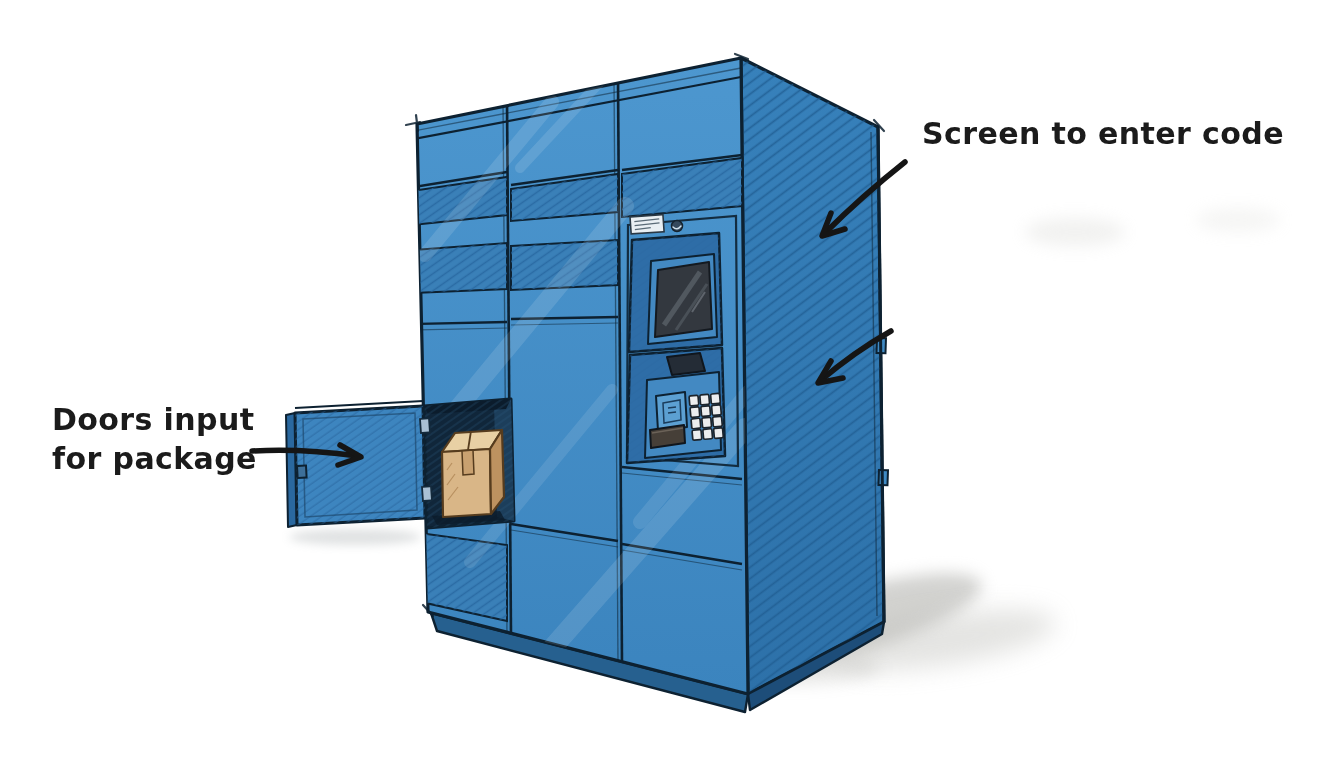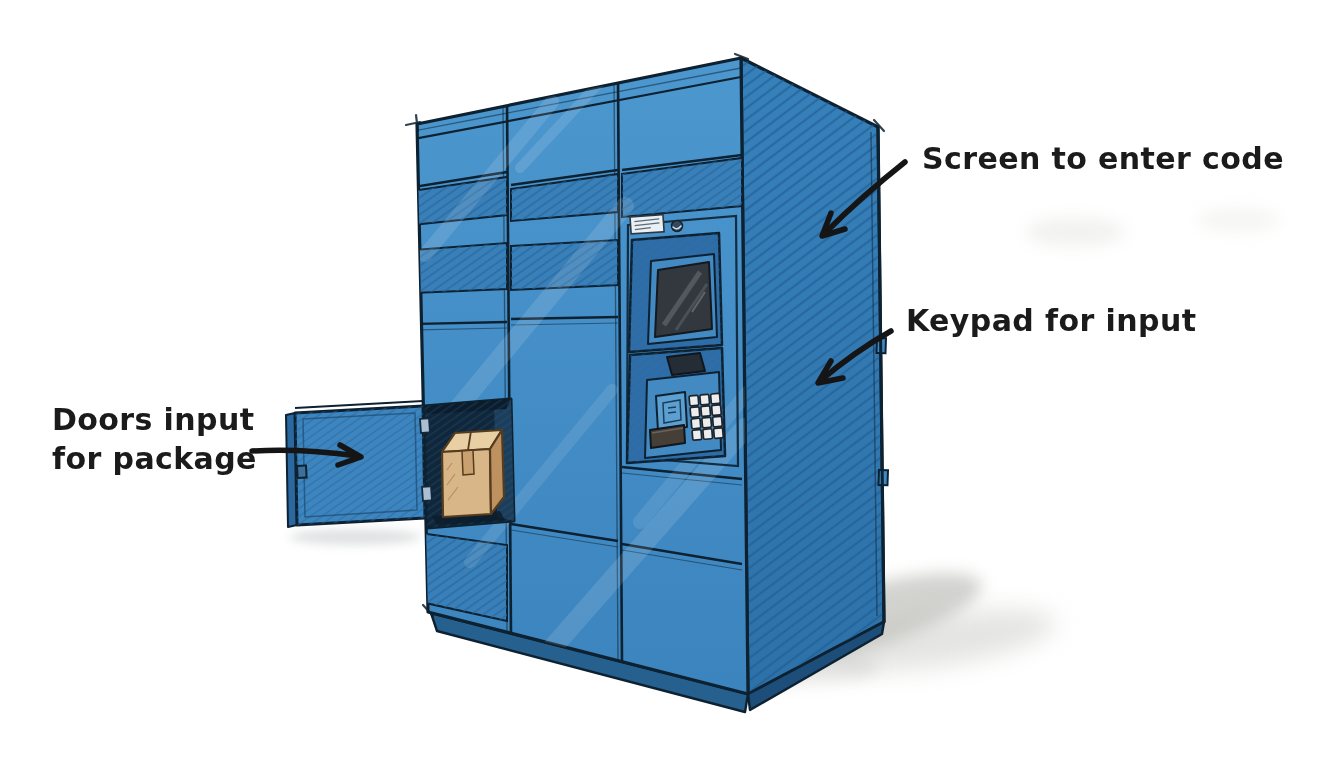--- a/index.html
+++ b/index.html
@@ -242,18 +242,17 @@
       <path d="M891,331 Q854,352 820,381"></path>
       <path d="M843,378 L818,383 L831,361"></path>
     </g>
     <g>
       <path d="M252,451 Q300,448 358,456"></path>
       <path d="M338,465 L361,457 L340,445"></path>
     </g>
   </g>
 </svg>
 
-<div class="anno" style="left:922px;top:114px;margin-top:25px;">Screen to enter code</div>
-
-<div class="anno" style="left:906px;top:301px;">Keypad for input</div>
+<div class="anno" style="left:922px;top:114px;">Screen to enter code</div>
+
 
 <div class="anno wrap" style="left:52px;top:400px;width:236px;">Doors input for package</div>
 </div>
 
 </body></html>

